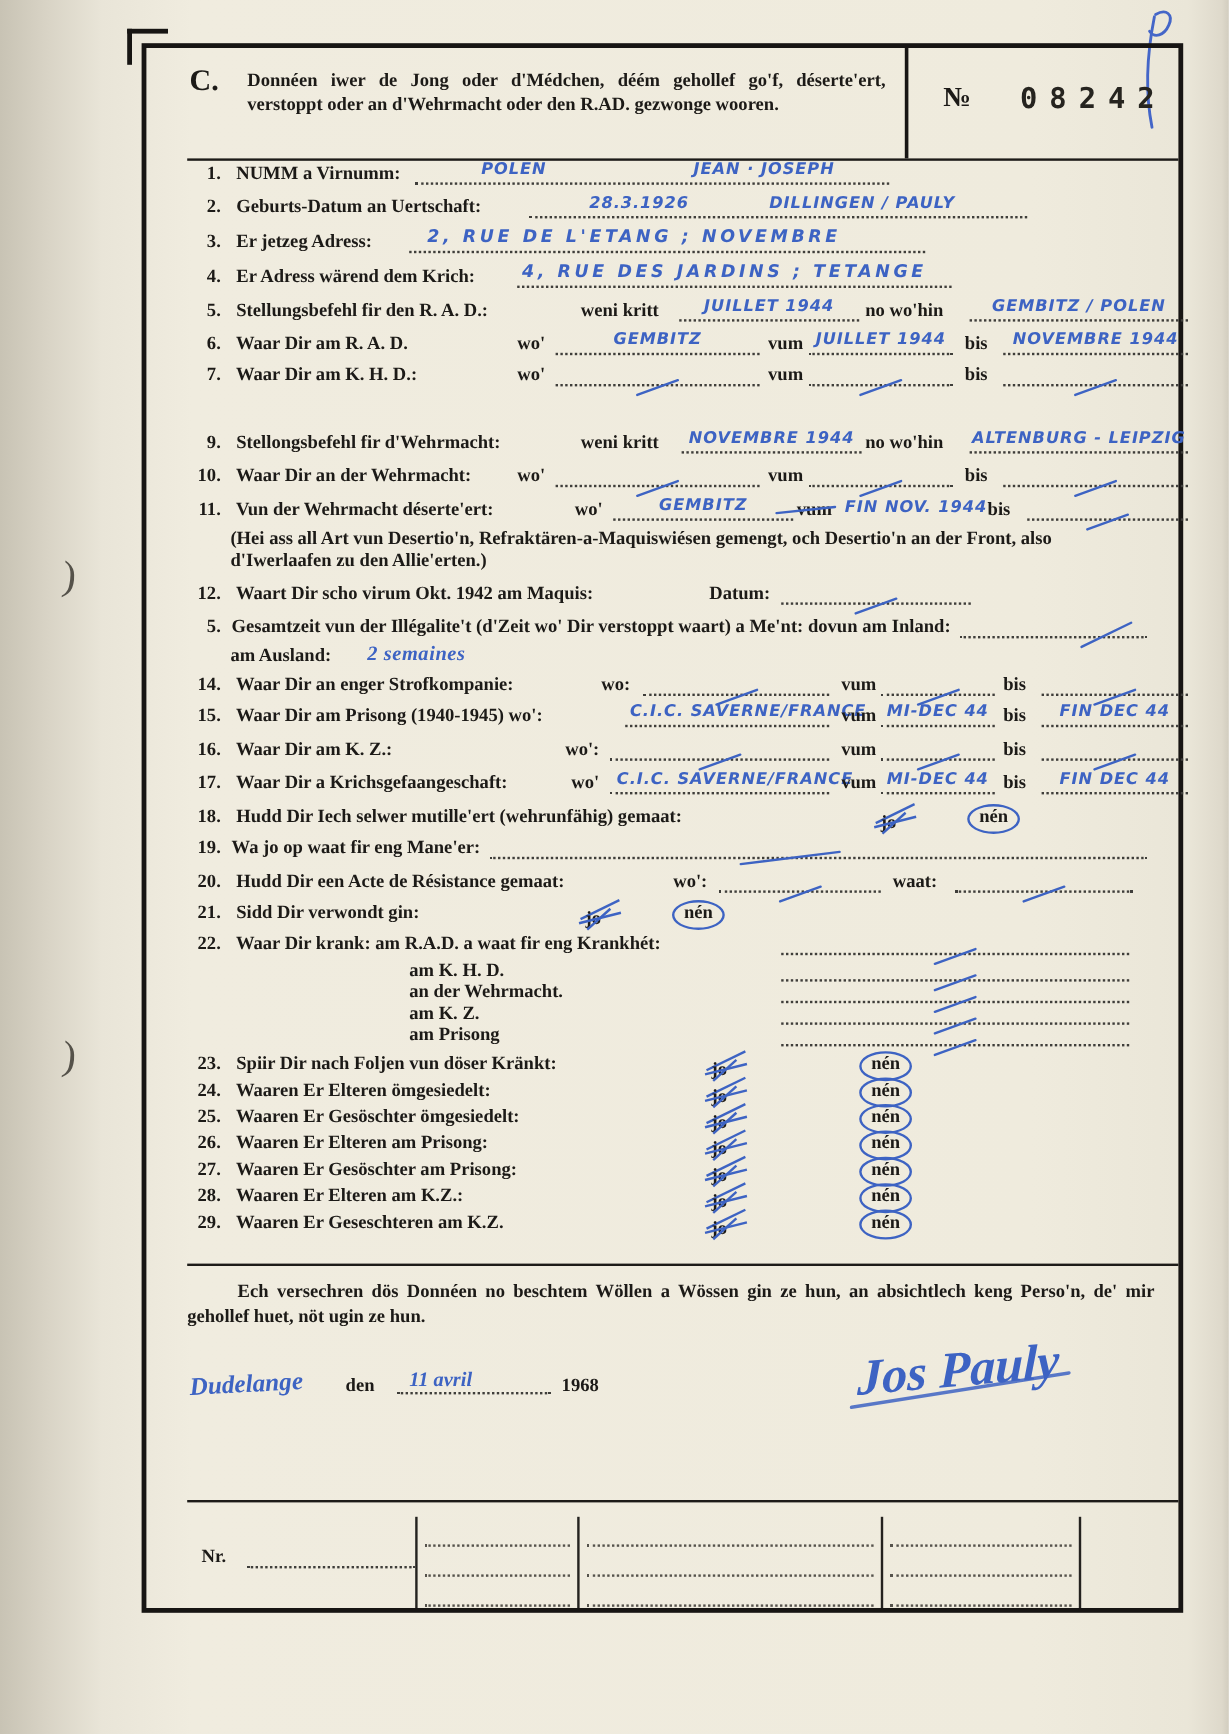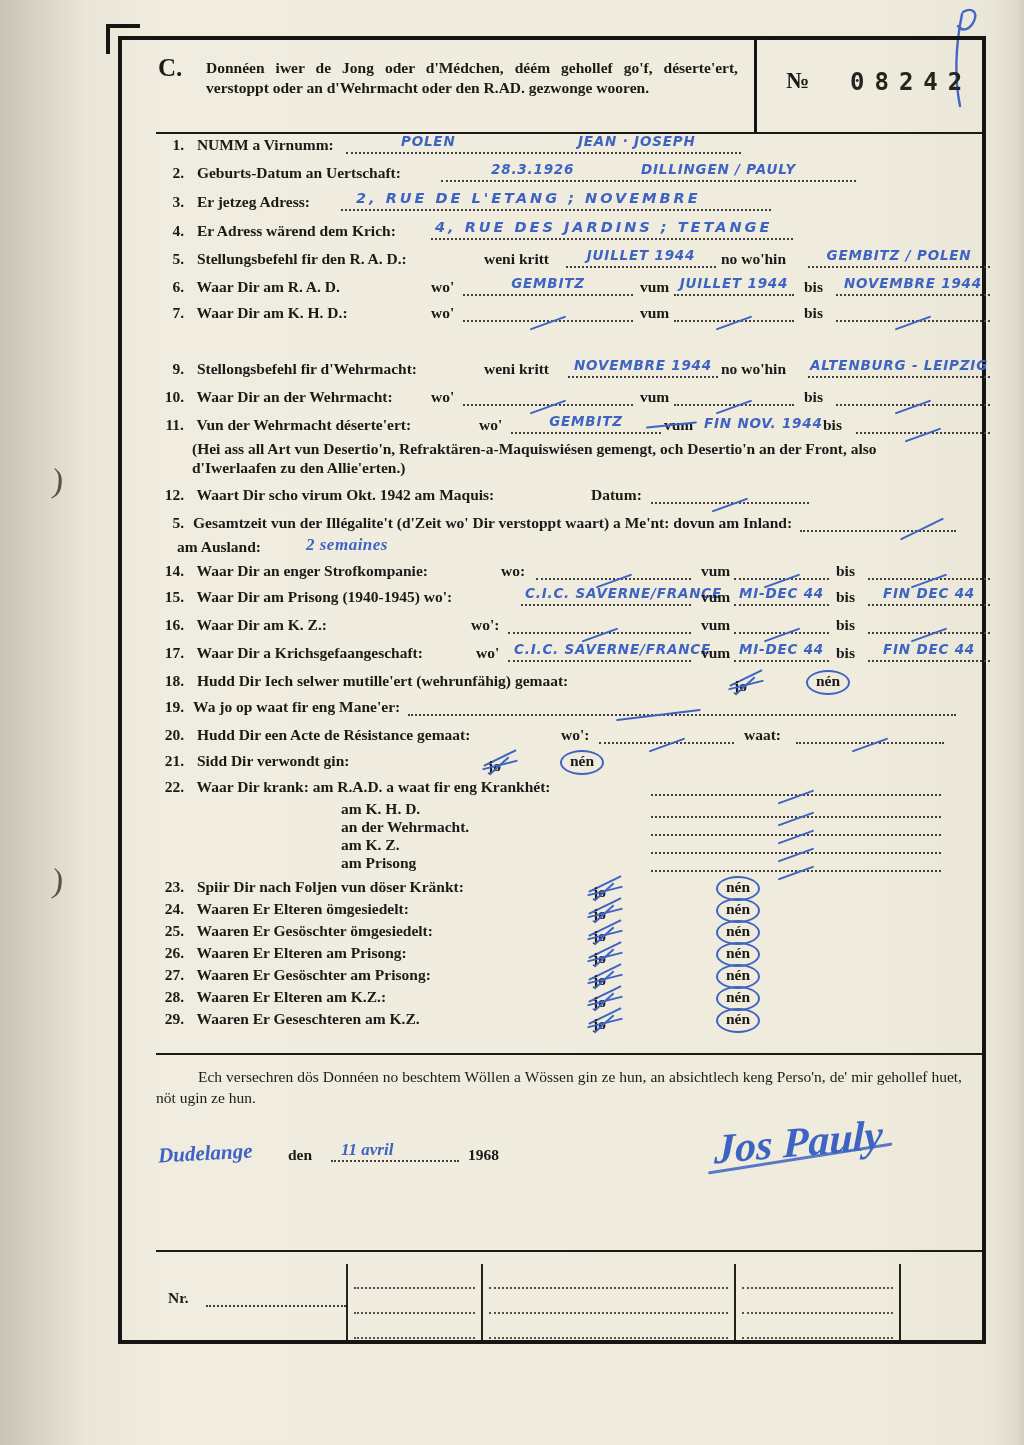--- a/index.html
+++ b/index.html
@@ -57,21 +57,21 @@
   .jo::after{ content:""; position:absolute; left:-6px; top:10px; width:36px; height:2.2px;
     background:var(--blue); transform:rotate(-14deg); }
   .jo b::after{ content:""; position:absolute; left:-2px; top:8px; width:26px; height:2px;
     background:var(--blue); transform:rotate(-42deg); }
   .nen{ position:absolute; bottom:-2px; height:17px; line-height:16px; padding:1px 8px 3px;
     border:2px solid var(--blue); border-radius:50%; }
 
   .note{ position:absolute; left:70px; top:399px; width:772px; font-size:15.5px;
     font-weight:bold; line-height:19px; white-space:normal; }
   .decl{ position:absolute; left:34px; top:1026px; width:806px; font-size:15.5px;
-    font-weight:normal; text-align:justify; text-indent:42px; line-height:21px; }
+    font-weight:bold; text-align:justify; text-indent:42px; line-height:21px; }
 
   
   .daterow{ position:absolute; left:34px; right:22px; top:1094px; height:34px;
     font-size:15.5px; font-weight:bold; }
   .place{ position:absolute; left:2px; bottom:2px; font-style:italic; color:var(--blue);
     font-size:21px; transform:rotate(-3deg); }
   .denl{ position:absolute; left:132px; bottom:4px; }
   .datef{ position:absolute; left:175px; bottom:6px; width:128px; height:18px;
     border-bottom:2px dotted #3f3e3a; }
   .dateh{ position:absolute; left:10px; bottom:0; font-weight:bold;
@@ -227,21 +227,21 @@
         <span class="lb">Waart Dir scho virum Okt. 1942 am Maquis:</span>
         <span class="sg" style="left:435px">Datum:</span>
         <span class="f sl" style="left:495px;width:158px"></span>
       </div>
       <div class="row flexr" style="top:471px">
         <span class="n">5.</span>
         <span class="lb">Gesamtzeit vun der Illégalite't (d'Zeit wo' Dir verstoppt waart) a Me'nt: dovun am Inland:</span>
         <span class="fgrow sl3"></span>
       </div>
       <div class="row" style="top:495px">
-        <span class="lb" style="margin-left:21px">am Ausland:</span>
+        <span class="lb" style="margin-left:36px">am Ausland:</span>
         <i class="hw abs2" style="left:150px; font-family:'Liberation Serif',serif; font-size:17px; letter-spacing:0.5px">2 semaines</i>
       </div>
       <div class="row" style="top:519px">
         <span class="n">14.</span>
         <span class="lb">Waar Dir an enger Strofkompanie:</span>
         <span class="sg" style="left:345px">wo:</span>
         <span class="f sl" style="left:380px;width:155px"></span>
         <span class="sg" style="left:545px">vum</span>
         <span class="f sl" style="left:578px;width:95px"></span>
         <span class="sg" style="left:680px">bis</span>

